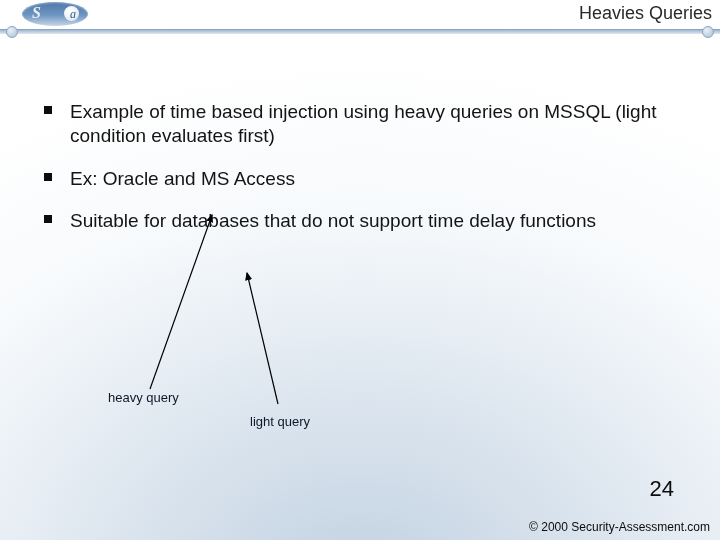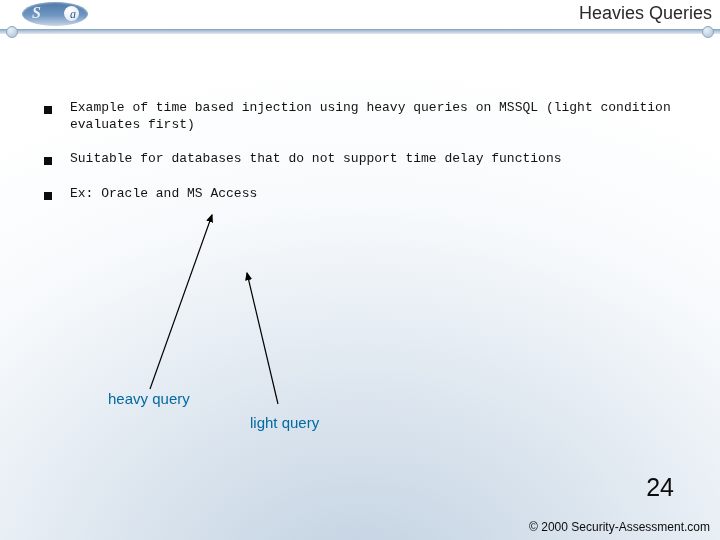--- a/index.html
+++ b/index.html
@@ -95,55 +95,54 @@
   }
   ul.bullets {
     list-style: none;
     margin: 0;
     padding: 0;
   }
   ul.bullets > li {
     position: relative;
     padding-left: 30px;
     margin-bottom: 18px;
-    font-size: 13px;
+    font-size: 19px;
     line-height: 1.28;
     color: #141414;
-    font-family: Liberation Mono, monospace;
   }
   ul.bullets > li::before {
     content: "";
     position: absolute;
     left: 4px;
     top: 6px;
     width: 8px;
     height: 8px;
     background: #0c0c0c;
   }
 
   .annotation {
     position: absolute;
-    font-size: 15px;
-    color: #0369a1;
+    font-size: 13px;
+    color: #0f172a;
   }
   .ann-heavy { left: 108px; top: 390px; }
   .ann-light { left: 250px; top: 414px; }
 
   svg.arrows {
     position: absolute;
     top: 0; left: 0;
     width: 720px; height: 540px;
     pointer-events: none;
   }
 
   .page-num {
     position: absolute;
     right: 46px;
     bottom: 38px;
-    font-size: 25px;
+    font-size: 22px;
     color: #0c0c0c;
   }
   .footer {
     position: absolute;
     right: 10px;
     bottom: 6px;
     font-size: 12px;
     color: #0c0c0c;
   }
 </style>
@@ -159,22 +158,22 @@
   </div>
   <div class="title">Heavies Queries</div>
 </div>
 <div class="divider"></div>
 <div class="divider-knob-left"></div>
 <div class="divider-knob-right"></div>
 
 <div class="content">
   <ul class="bullets">
     <li>Example of time based injection using heavy queries on MSSQL (light condition evaluates first)</li>
+    <li>Ex: Oracle and MS Access</li>
     <li>Suitable for databases that do not support time delay functions</li>
-    <li>Ex: Oracle and MS Access</li>
   </ul>
 </div>
 
 <div class="annotation ann-heavy">heavy query</div>
 <div class="annotation ann-light">light query</div>
 
 <svg class="arrows">
   <defs>
     <marker id="ah" markerWidth="8" markerHeight="8" refX="6" refY="3" orient="auto">
       <path d="M0,0 L7,3 L0,6 Z" fill="#000"></path>

